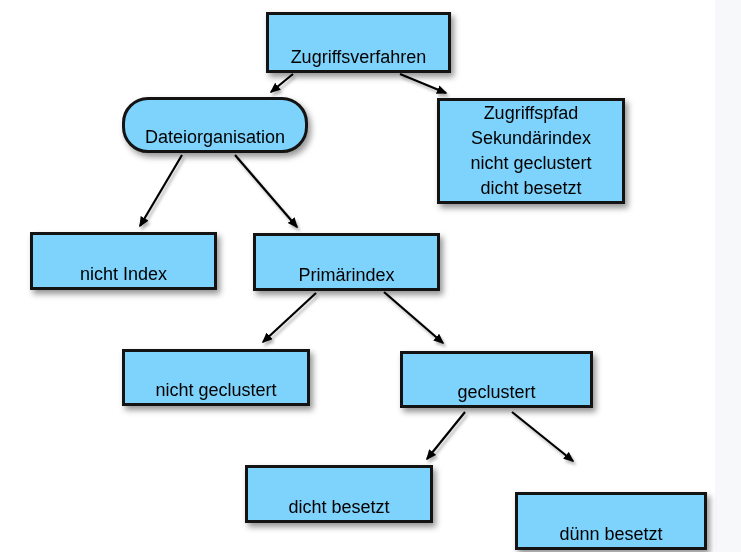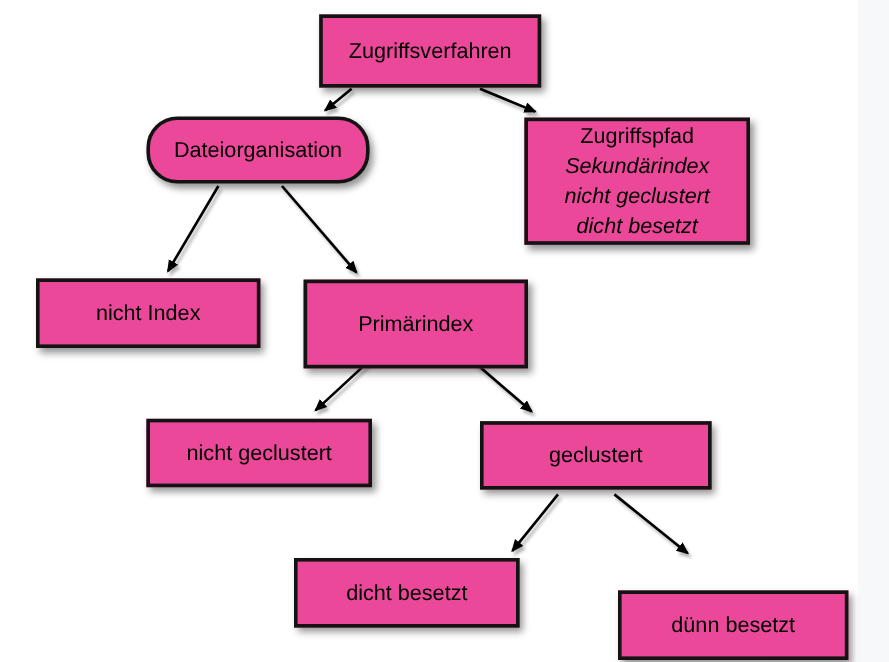--- a/index.html
+++ b/index.html
@@ -11,34 +11,34 @@
   }
   .right-margin{
     position:absolute;left:715px;top:0;width:26px;height:552px;
     background:#f7f8f9;
   }
   svg.edges{position:absolute;left:0;top:0;width:741px;height:552px;}
   svg.edges line{stroke:#000;stroke-width:2.2;}
   .edge-layer{filter:drop-shadow(2px 3px 1.5px rgba(0,0,0,0.30));}
   .node{
     position:absolute;
-    background:#ec4899;
+    background:#7dd3fc;
     border:3px solid #131313;
     box-shadow:3px 4px 6px rgba(0,0,0,0.42);
-    display:flex;flex-direction:column;align-items:center;justify-content:center;
+    display:flex;flex-direction:column;align-items:center;justify-content:flex-end;
     font-size:18px;color:#000;text-align:center;line-height:1.25;
     box-sizing:border-box;
   }
   .node .line{display:block;line-height:25px;white-space:nowrap;}
-  .node .italic{font-style:italic;}
+  .node .italic{}
   #node-root            {left:266px;top:12px; width:185px;height:61px;}
   #node-dateiorg        {left:122px;top:97px; width:186px;height:56px;border-radius:26px;}
   #node-zugriffspfad    {left:437px;top:98px; width:188px;height:106px;}
   #node-ohne-index      {left:30px; top:232px;width:187px;height:58px;}
-  #node-primaerindex    {left:253px;top:233px;width:187px;height:74px;}
+  #node-primaerindex    {left:253px;top:233px;width:187px;height:58px;}
   #node-nicht-geclustert{left:122px;top:349px;width:188px;height:57px;}
   #node-geclustert      {left:400px;top:351px;width:193px;height:57px;}
   #node-dicht-besetzt   {left:245px;top:465px;width:188px;height:58px;}
   #node-duenn-besetzt   {left:515px;top:492px;width:192px;height:58px;}
 </style>
 </head>
 <body>
 
 <div class="right-margin"></div>
 

